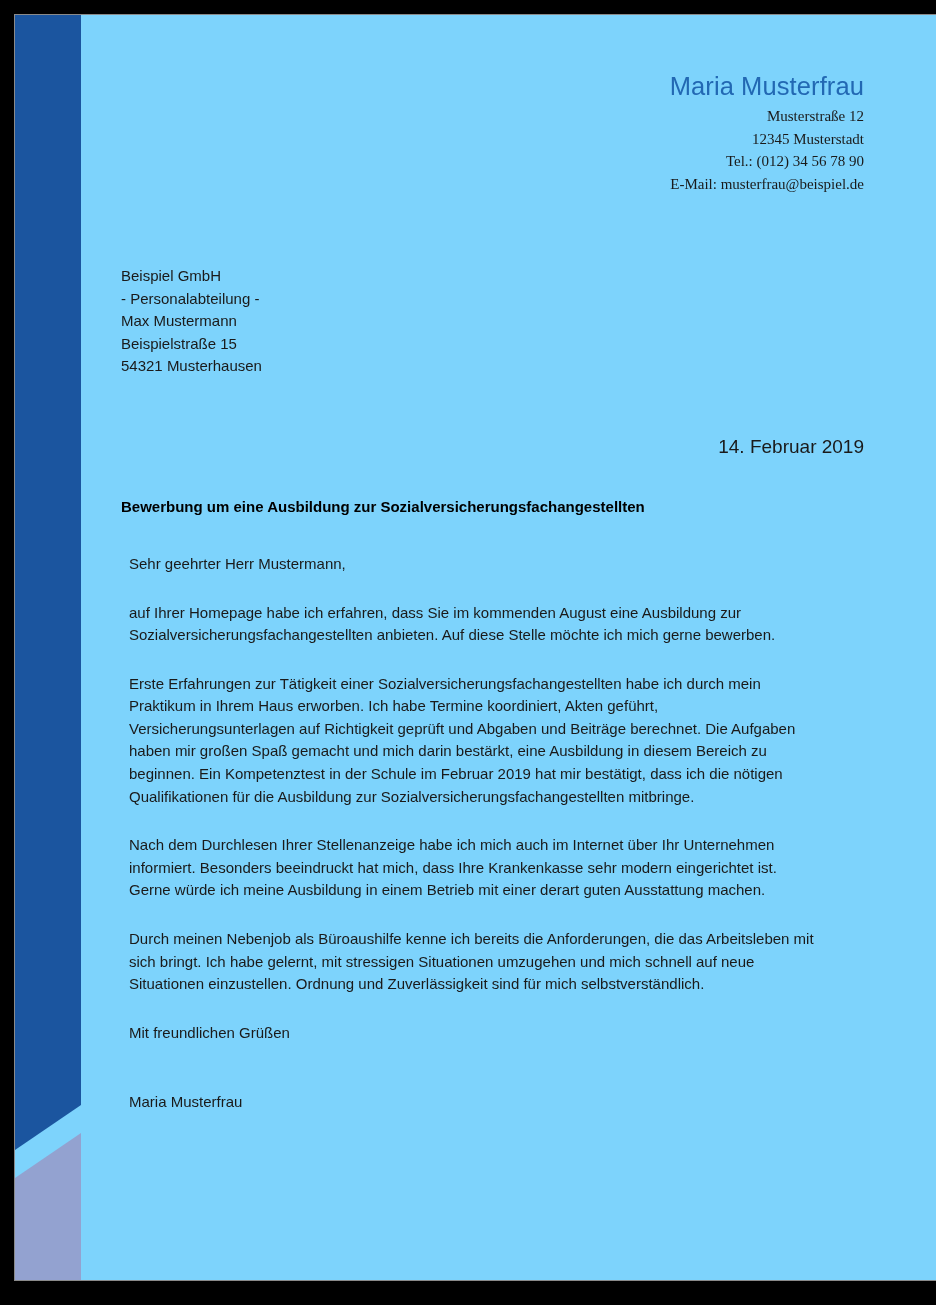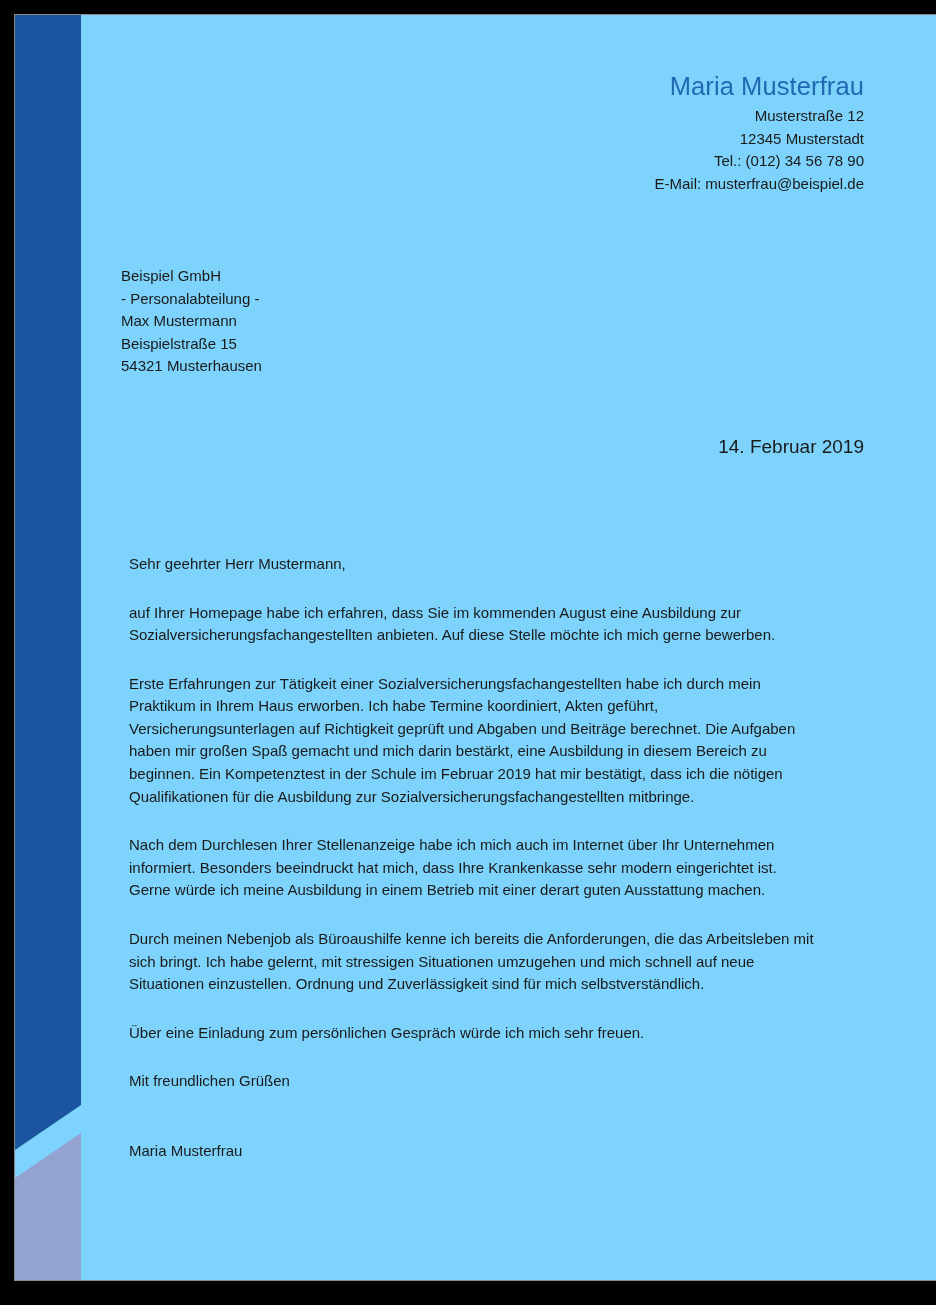--- a/index.html
+++ b/index.html
@@ -80,20 +80,21 @@
     font-size: 25.5px;
     line-height: 32px;
     font-weight: normal;
     margin: 0 0 3px 0;
     letter-spacing: 0.1px;
   }
   .sender-line {
     font-size: 15px;
     line-height: 22.5px;
     color: #1a1a1a;
+    font-family: Liberation Serif, serif;
   }
 
   
   .recipient {
     position: absolute;
     top: 250px;
     left: 0;
   }
   .recipient-line {
     font-size: 15px;
@@ -179,26 +180,26 @@
     <div class="recipient">
       <div class="recipient-line">Beispiel GmbH</div>
       <div class="recipient-line">- Personalabteilung -</div>
       <div class="recipient-line">Max Mustermann</div>
       <div class="recipient-line">Beispielstraße 15</div>
       <div class="recipient-line">54321 Musterhausen</div>
     </div>
 
     <div class="date">14. Februar 2019</div>
 
+    <div class="subject">Bewerbung um eine Ausbildung zur Sozialversicherungsfachangestellten</div>
 
     <div class="body-text">
       <p class="salutation">Sehr geehrter Herr Mustermann,</p>
       <p class="para">auf Ihrer Homepage habe ich erfahren, dass Sie im kommenden August eine Ausbildung zur Sozialversicherungsfachangestellten anbieten. Auf diese Stelle möchte ich mich gerne bewerben.</p>
       <p class="para">Erste Erfahrungen zur Tätigkeit einer Sozialversicherungsfachangestellten habe ich durch mein Praktikum in Ihrem Haus erworben. Ich habe Termine koordiniert, Akten geführt, Versicherungsunterlagen auf Richtigkeit geprüft und Abgaben und Beiträge berechnet. Die Aufgaben haben mir großen Spaß gemacht und mich darin bestärkt, eine Ausbildung in diesem Bereich zu beginnen. Ein Kompetenztest in der Schule im Februar 2019 hat mir bestätigt, dass ich die nötigen Qualifikationen für die Ausbildung zur Sozialversicherungsfachangestellten mitbringe.</p>
       <p class="para">Nach dem Durchlesen Ihrer Stellenanzeige habe ich mich auch im Internet über Ihr Unternehmen informiert. Besonders beeindruckt hat mich, dass Ihre Krankenkasse sehr modern eingerichtet ist. Gerne würde ich meine Ausbildung in einem Betrieb mit einer derart guten Ausstattung machen.</p>
       <p class="para">Durch meinen Nebenjob als Büroaushilfe kenne ich bereits die Anforderungen, die das Arbeitsleben mit sich bringt. Ich habe gelernt, mit stressigen Situationen umzugehen und mich schnell auf neue Situationen einzustellen. Ordnung und Zuverlässigkeit sind für mich selbstverständlich.</p>
-      <p class="para">Über eine Einladung zum persönlichen Gespräch würde ich mich sehr freuen.</p>
       <p class="closing">Mit freundlichen Grüßen</p>
       <p class="signature">Maria Musterfrau</p>
     </div>
 
   </div>
 </div>
 
 </body></html>

